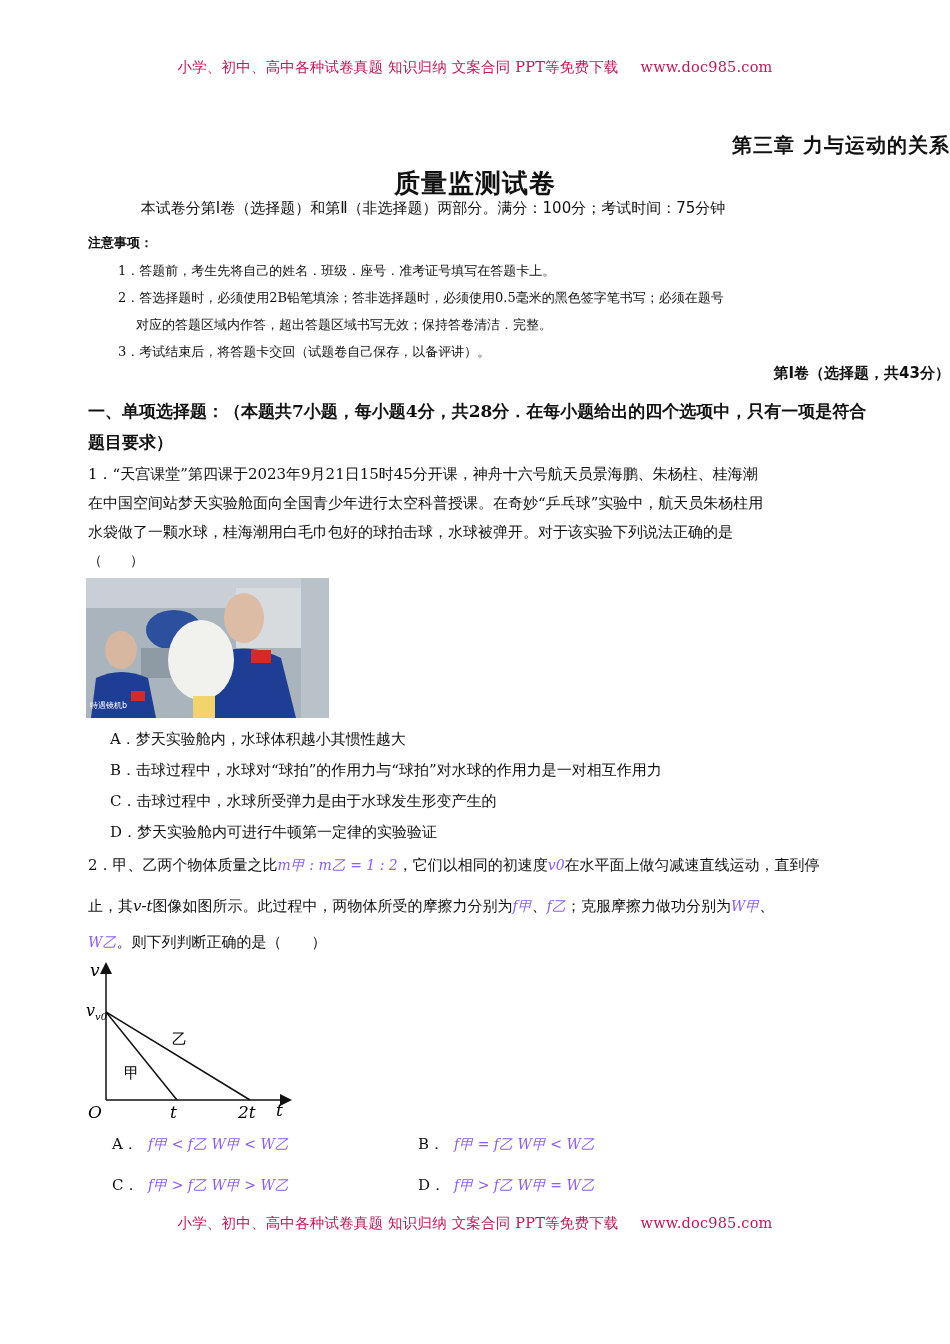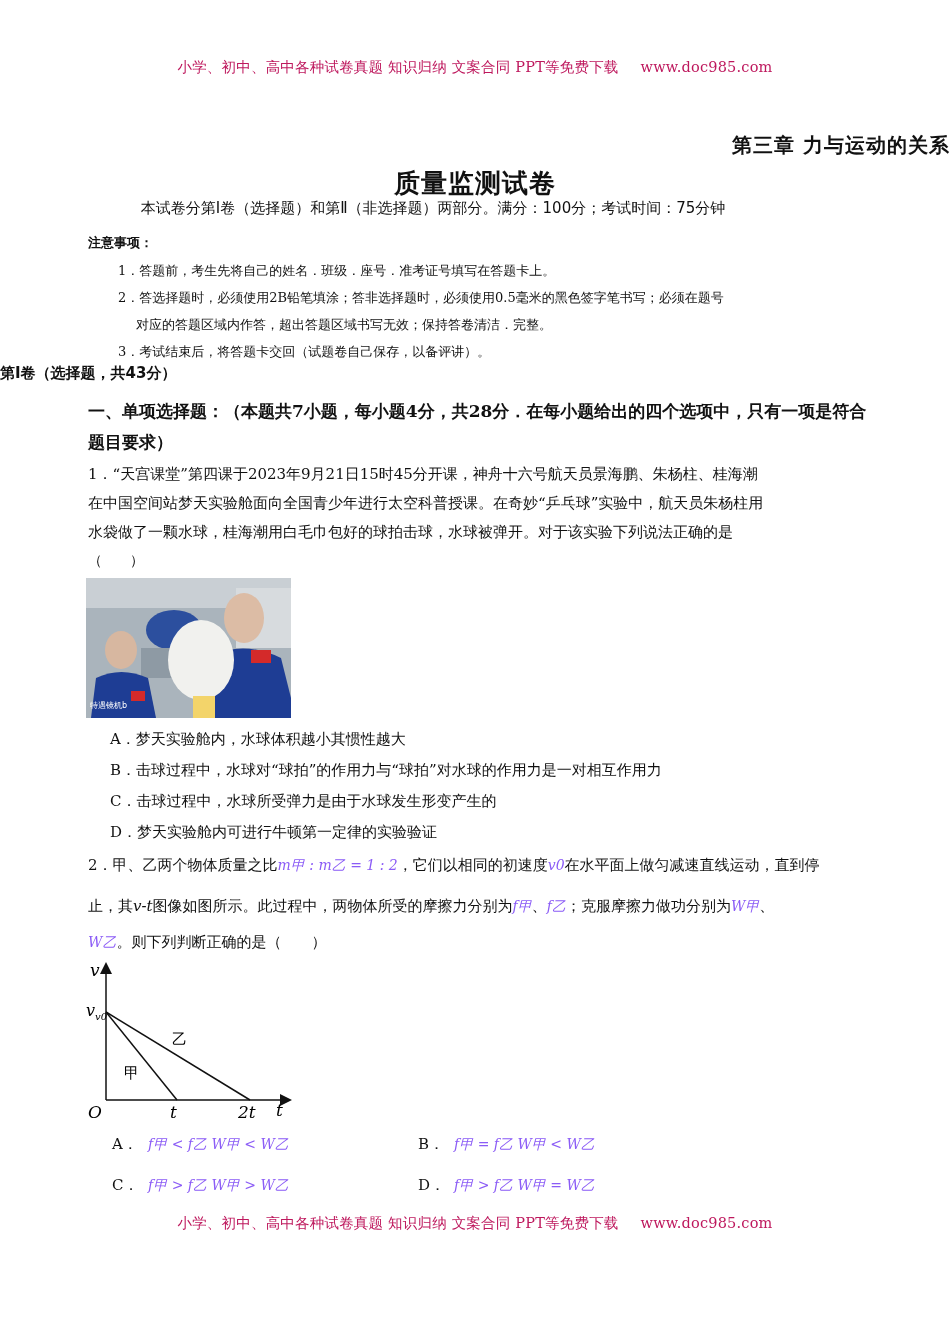--- a/index.html
+++ b/index.html
@@ -6,26 +6,26 @@
   body { width: 950px; height: 1344px; position: relative; overflow: hidden;
          font-family: "DejaVu Serif", "Liberation Serif", serif; color: #111; }
   .abs { position: absolute; }
   .banner { left: 0; width: 950px; text-align: center; font-size: 14.5px; color: #be185d; letter-spacing: 0.2px; }
   .banner .url { margin-left: 22px; }
   .title1 { left: 0; width: 950px; top: 132px; text-align: right; font-family: "DejaVu Sans", "Liberation Sans", sans-serif; font-weight: bold; font-size: 20px; letter-spacing: 1px; }
   .title2 { left: 0; width: 950px; top: 166px; text-align: center; font-family: "DejaVu Sans", "Liberation Sans", sans-serif; font-weight: bold; font-size: 26px; letter-spacing: 1px; }
   .subtitle { left: 0; width: 800px; top: 199px; text-align: center; font-size: 15px; font-family: "DejaVu Sans", "Liberation Sans", sans-serif; margin-left: 33px; }
   .notes-head { left: 88px; top: 234px; font-size: 13px; font-weight: bold; }
   .note { font-size: 13px; line-height: 18px; }
-  .part-head { left: 0; width: 950px; top: 364px; text-align: left; font-size: 15px; font-weight: bold; font-family: "DejaVu Sans", "Liberation Sans", sans-serif; }
+  .part-head { left: 0; width: 950px; top: 364px; text-align: right; font-size: 15px; font-weight: bold; font-family: "DejaVu Sans", "Liberation Sans", sans-serif; }
   .sec-head { left: 88px; width: 780px; top: 396px; font-size: 17px; font-weight: bold; line-height: 31px; }
   .para { left: 88px; width: 780px; font-size: 15px; line-height: 29px; }
   .opt { left: 110px; font-size: 15px; line-height: 20px; }
   .math { font-family: "DejaVu Serif", serif; font-style: italic; color: #8b5cf6; font-size: 14px; }
-  .photo { left: 86px; top: 578px; width: 205px; height: 140px; overflow: hidden; background: #b9c2c9; }
+  .photo { left: 86px; top: 578px; width: 243px; height: 140px; overflow: hidden; background: #b9c2c9; }
   .graph { left: 84px; top: 958px; width: 212px; height: 165px; }
   .mc { font-size: 15px; }
   .mc .lbl { display: inline-block; width: 36px; }
 </style>
 </head>
 <body>
 
 <div class="abs banner" style="top:58px;">
   <span>小学、初中、高中各种试卷真题 知识归纳 文案合同 PPT等免费下载</span><span class="url">www.doc985.com</span>
 </div>

